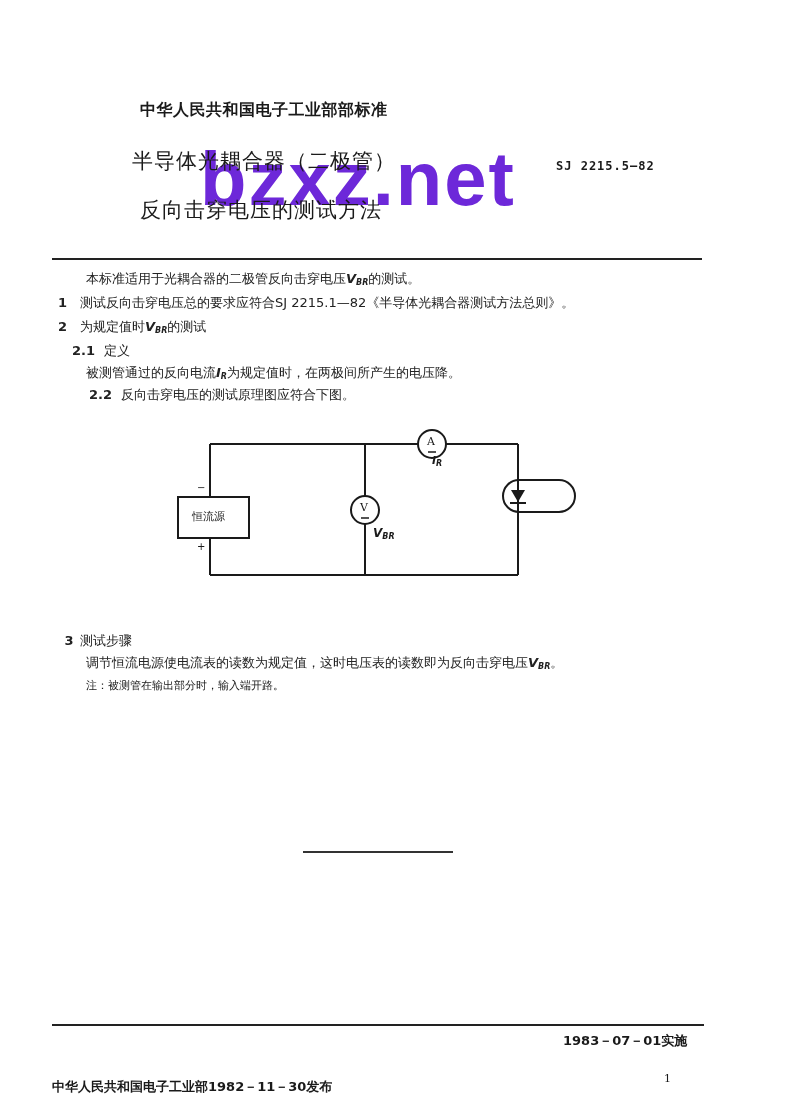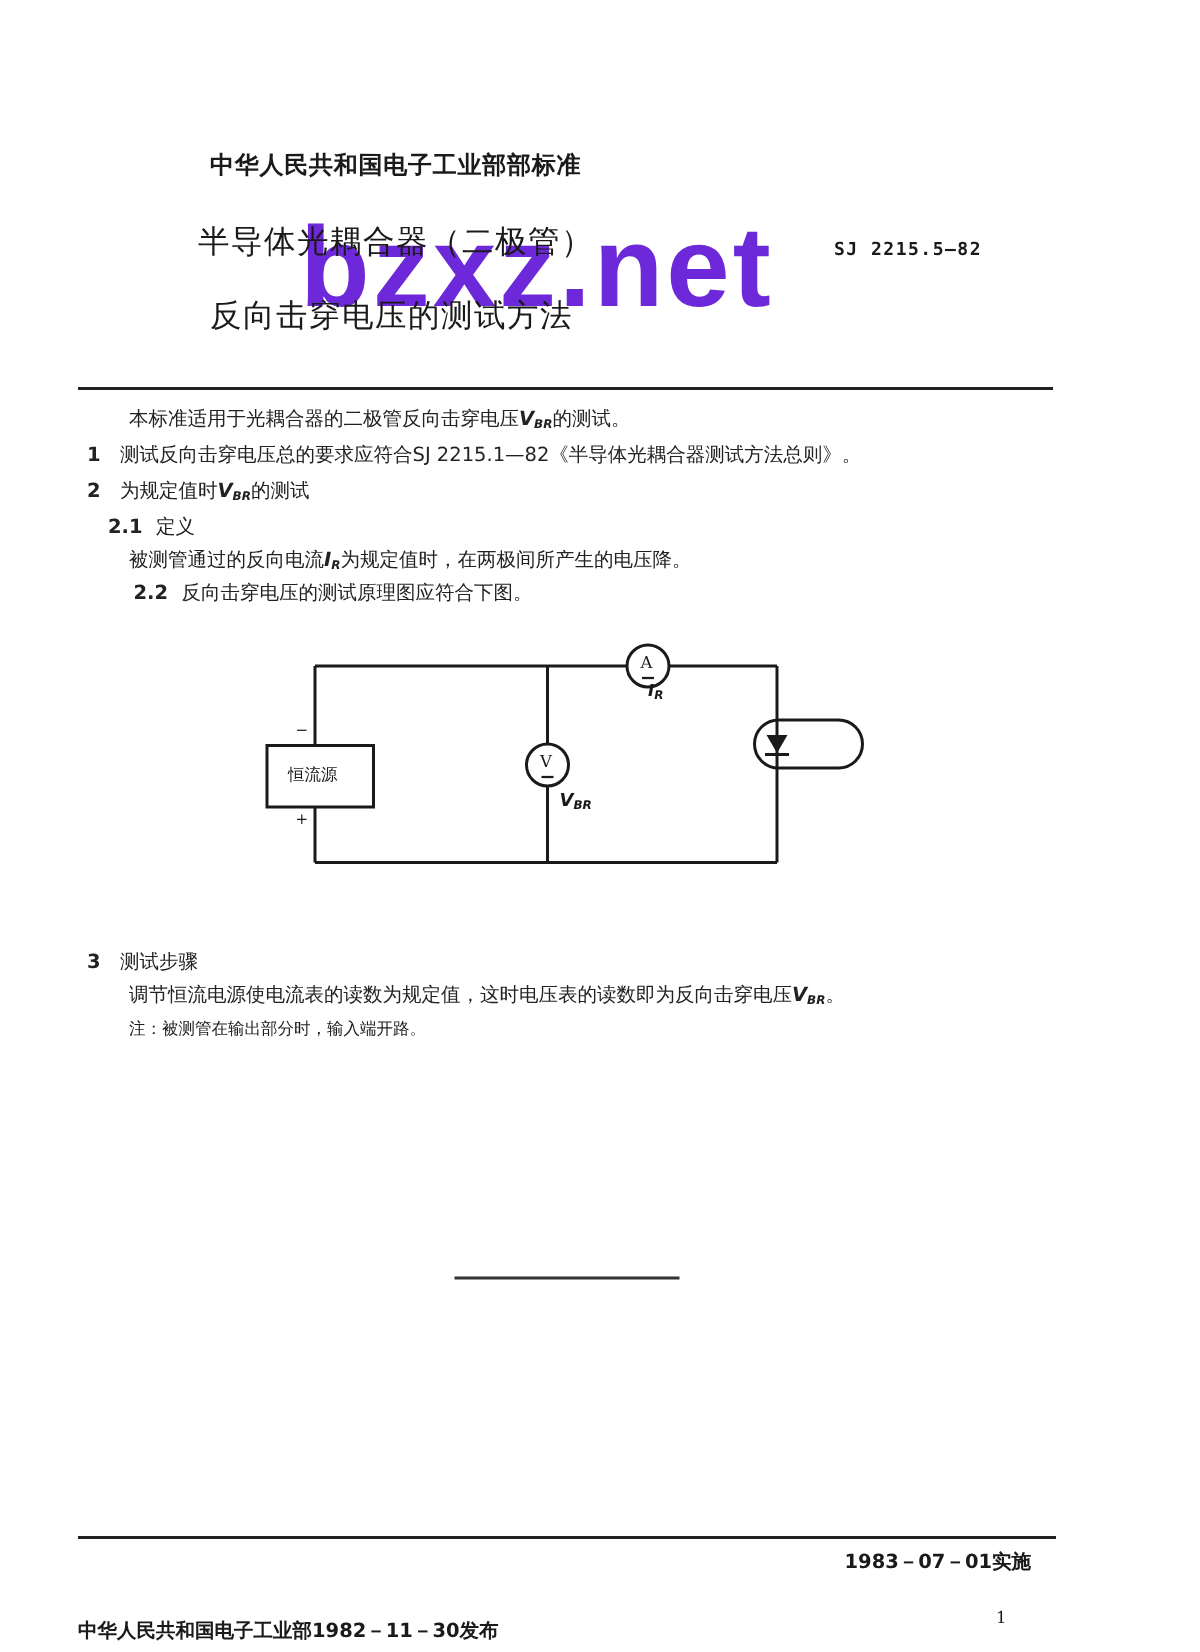--- a/index.html
+++ b/index.html
@@ -98,21 +98,21 @@
 <div class="abs" style="left:197px; top:541px; font-size:10px;">+</div>
 <div class="abs" style="left:360px; top:501px; font-size:11px; font-family:'DejaVu Serif', serif;">V</div>
 <div class="abs" style="left:427px; top:435px; font-size:11px; font-family:'DejaVu Serif', serif;">A</div>
 <div class="abs" style="left:373px; top:526px; font-size:12px;text-align:right;">
   <span class="ital">V</span><span class="sub">BR</span>
 </div>
 <div class="abs" style="left:432px; top:454px; font-size:11px;">
   <span class="ital">I</span><span class="sub">R</span>
 </div>
 
-<div class="abs body-line" style="left:58px; top:632px;">
+<div class="abs body-line" style="left:58px; top:632px;text-align:center;">
   <span class="num" style="width:22px;">3</span><span>测试步骤</span>
 </div>
 <div class="abs body-line" style="left:86px; top:654px;">
   <span>调节恒流电源使电流表的读数为规定值，这时电压表的读数即为反向击穿电压</span><span class="ital">V</span><span class="sub">BR</span><span>。</span>
 </div>
 <div class="abs note" style="left:86px; top:678px;">注：被测管在输出部分时，输入端开路。</div>
 
 <div class="abs sep"></div>
 
 <div class="abs hr-bottom"></div>

